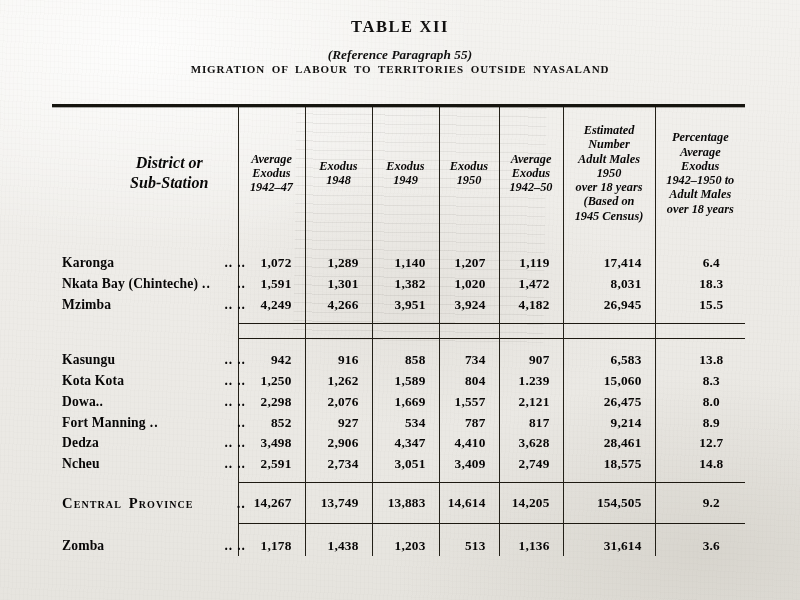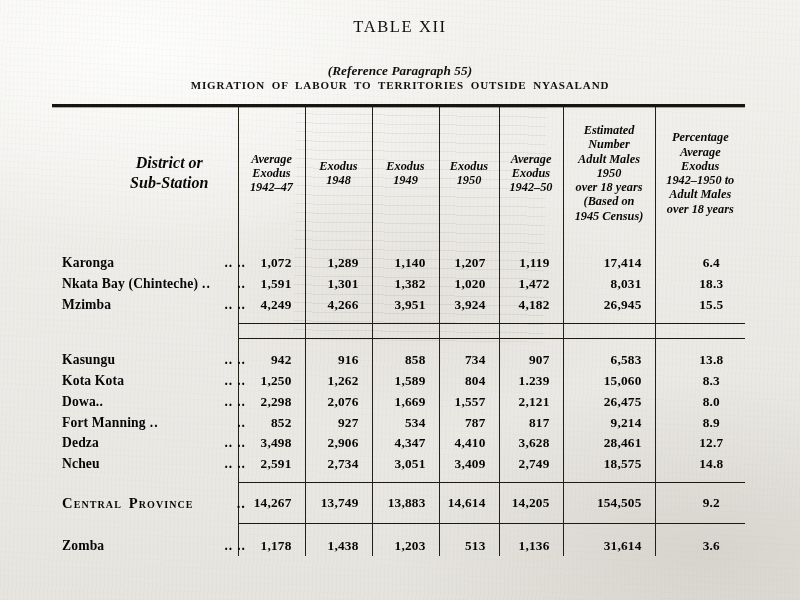--- a/index.html
+++ b/index.html
@@ -51,30 +51,30 @@
 
   #sheet {
     position: absolute;
     inset: 0;
   }
 
   
   .title-block { text-align: center; }
 
   #table-number {
-    font-weight: normal;
+    font-weight: bold;
     font-size: 16.5px;
     letter-spacing: 1.6px;
     margin-top: 17px;
   }
   #reference {
     font-style: italic;
     font-weight: bold;
     font-size: 13.2px;
-    margin-top: 26px;
+    margin-top: 10px;
     letter-spacing: 0.1px;
   }
   #main-title {
     font-weight: bold;
     font-size: 11px;
     letter-spacing: 0.9px;
     word-spacing: 3px;
   }
 
   

